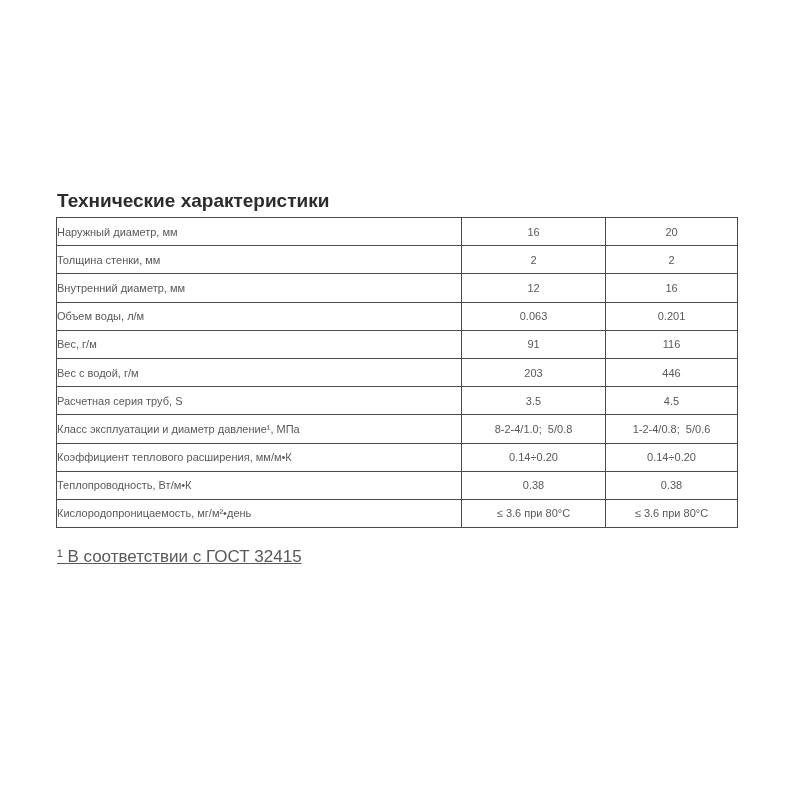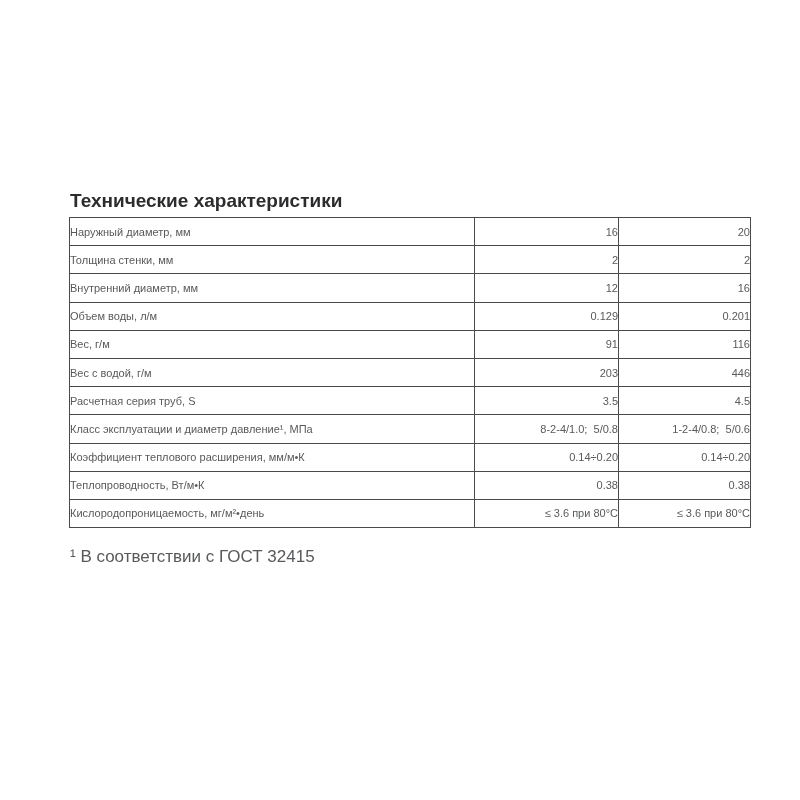--- a/index.html
+++ b/index.html
@@ -10,21 +10,21 @@
   body {
     width: 800px;
     height: 800px;
     position: relative;
     font-family: "Liberation Sans", "DejaVu Sans", sans-serif;
     color: #58595b;
     overflow: hidden;
   }
   .content {
     position: absolute;
-    left: 69px;
+    left: 56px;
     top: 190px;
     width: 681px;
   }
   .page-title {
     font-size: 19px;
     line-height: 22px;
     font-weight: 700;
     color: #2c2c2e;
     margin: 0 0 5px 1px;
   }
@@ -40,28 +40,29 @@
     height: 27.2px;
     padding: 0;
     overflow: hidden;
   }
   td.cell-label {
     text-align: left;
     padding: 1px 2px 1px 6px;
     white-space: nowrap;
   }
   td.cell-val {
-    text-align: right;
+    text-align: center;
     white-space: pre;
   }
   .footnote {
     margin-top: 19px;
     margin-left: 1px;
     font-size: 17px;
     color: #58595b;
+    text-decoration: underline;
   }
 </style>
 </head>
 <body>
 
 <div class="content">
 
   <h1 class="page-title">Технические характеристики</h1>
 
   <table class="spec-table">
@@ -81,21 +82,21 @@
         <td class="cell-val">2</td>
         <td class="cell-val">2</td>
       </tr>
       <tr>
         <td class="cell-label">Внутренний диаметр, мм</td>
         <td class="cell-val">12</td>
         <td class="cell-val">16</td>
       </tr>
       <tr>
         <td class="cell-label">Объем воды, л/м</td>
-        <td class="cell-val">0.129</td>
+        <td class="cell-val">0.063</td>
         <td class="cell-val">0.201</td>
       </tr>
       <tr>
         <td class="cell-label">Вес, г/м</td>
         <td class="cell-val">91</td>
         <td class="cell-val">116</td>
       </tr>
       <tr>
         <td class="cell-label">Вес с водой, г/м</td>
         <td class="cell-val">203</td>

